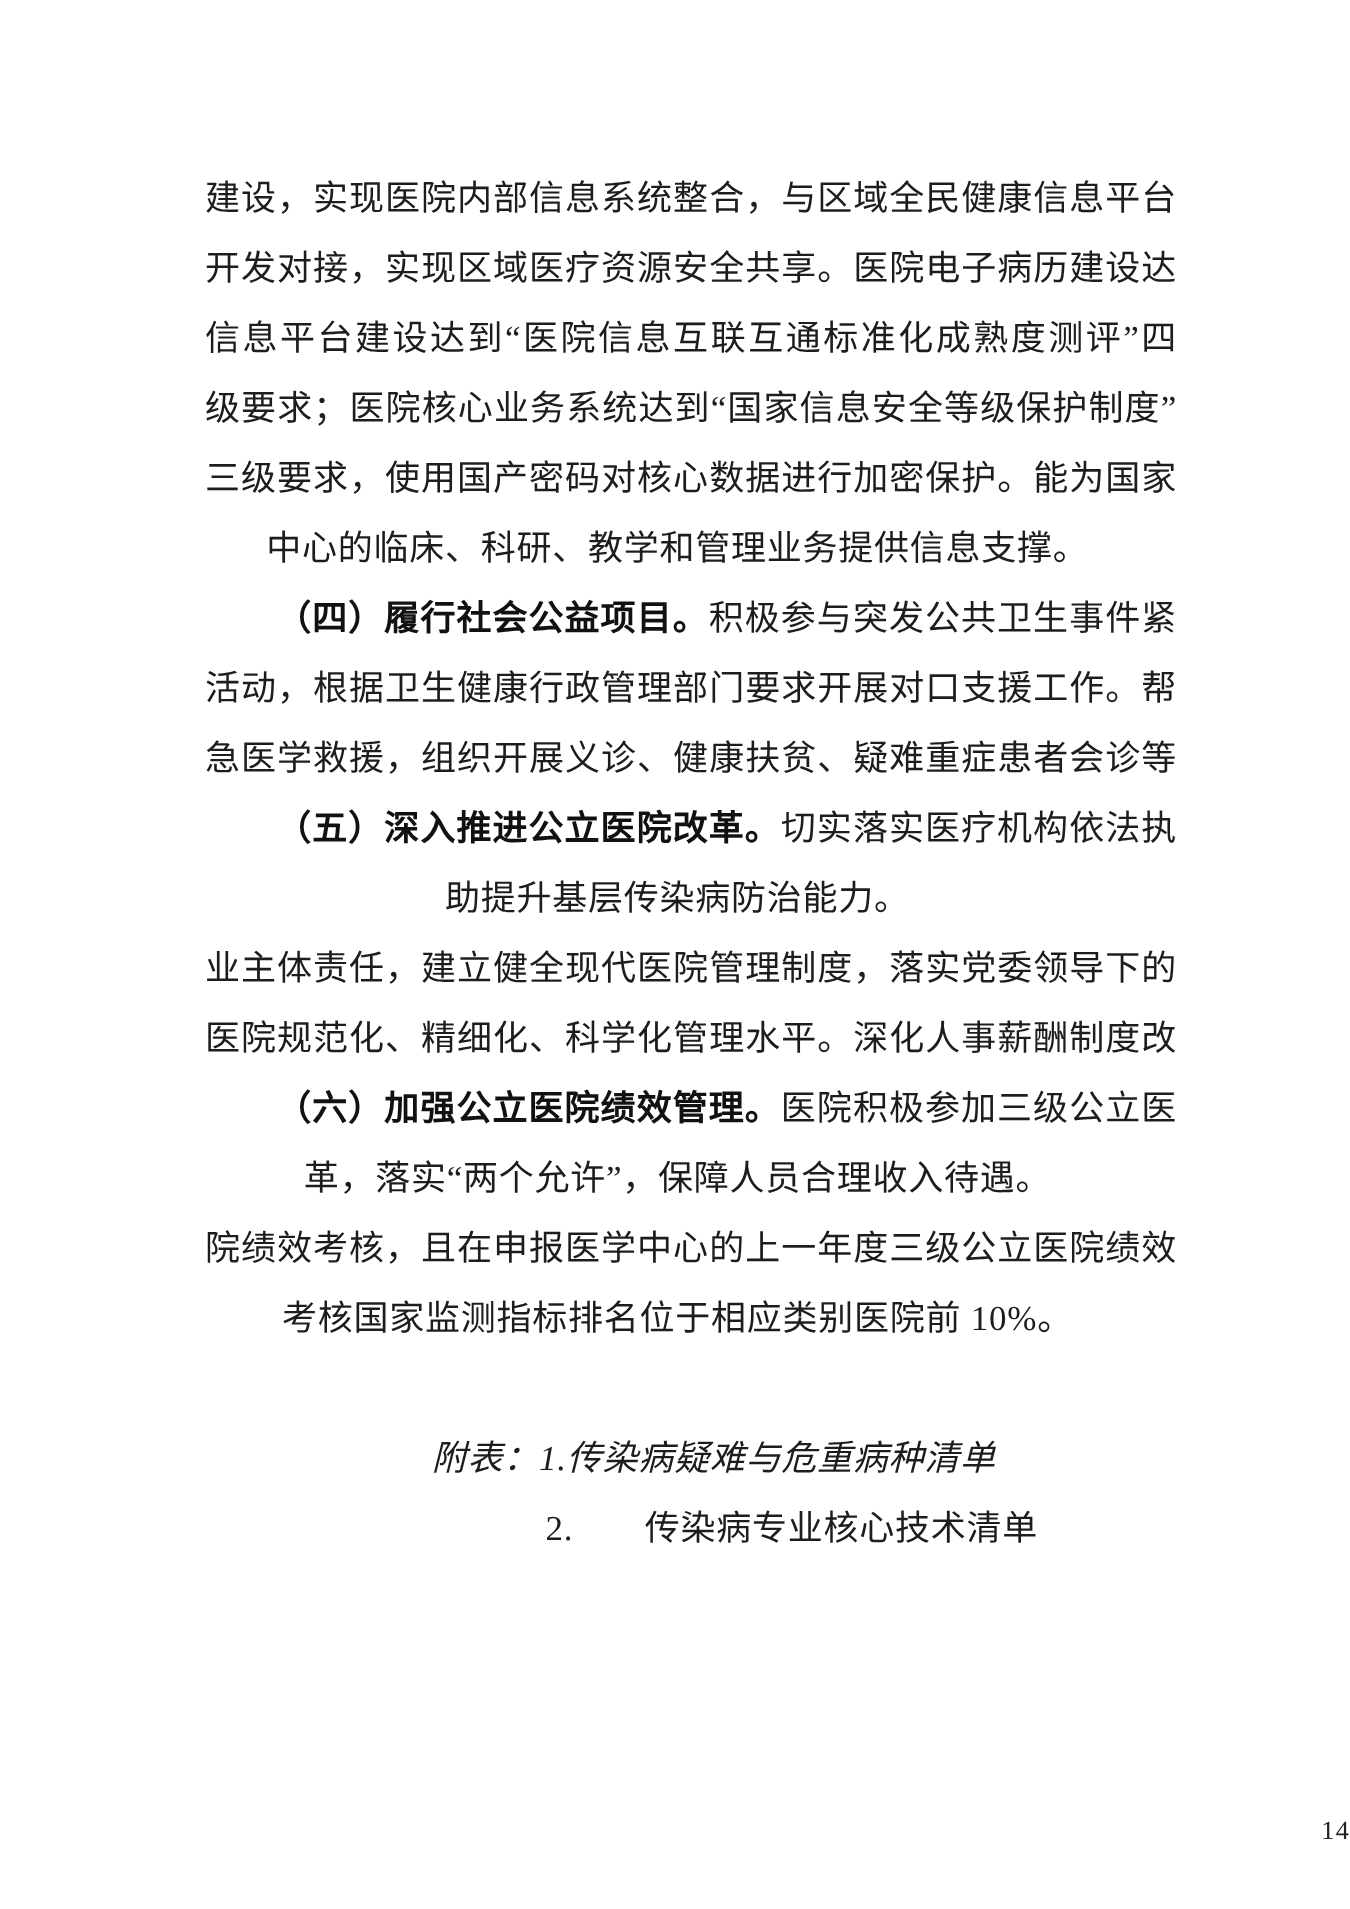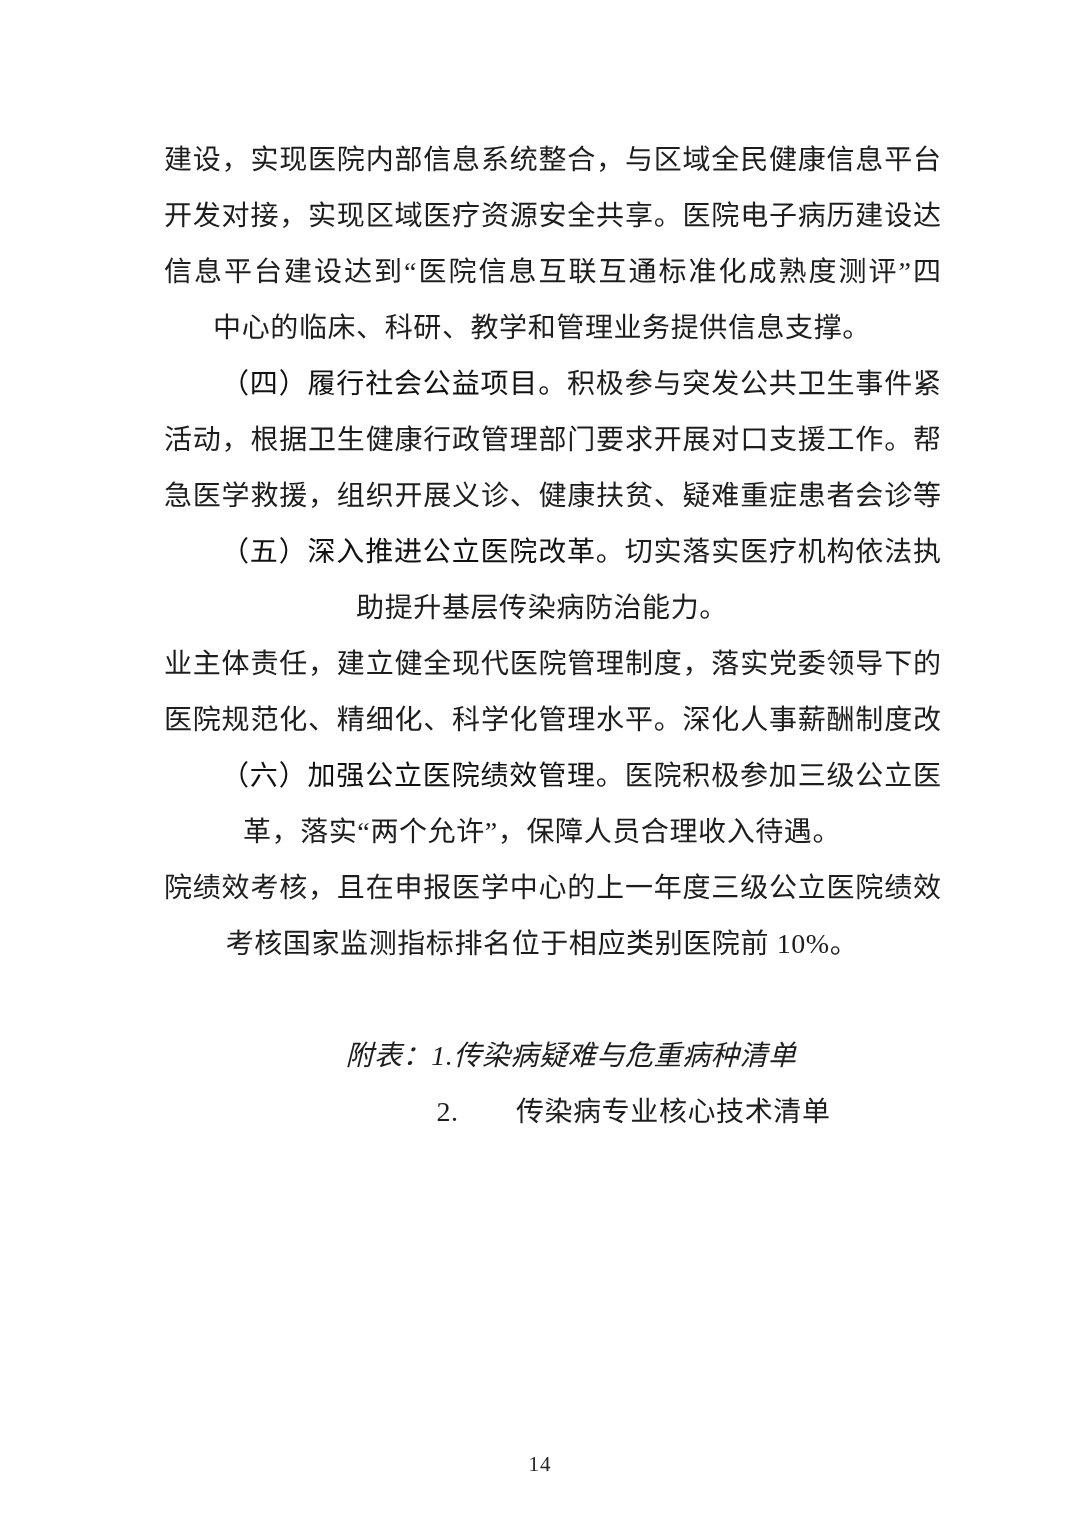--- a/index.html
+++ b/index.html
@@ -30,41 +30,43 @@
     margin-left: 21px;
   }
   
   .end {
     text-align: center;
     letter-spacing: 0.6px;
   }
   .ind { text-indent: 57px; }   
   .app1 { text-indent: 58px; font-style: italic; }
   .app2 { text-indent: 183px; }
-  b.lead { font-weight: 400; color: #111; }
+  b.lead { font-weight: 700; color: #111; }
   .blank {  }
   .footer {
     position: absolute;
     top: 1452px;
     left: 0;
     width: 100%;
-    text-align: center;
+    text-align: right;
     font-size: 21px;
     letter-spacing: 1px;
     color: #222;
   }
 </style>
 </head>
 <body>
 
 <main class="content">
 
   <div class="line j"><span>建设，实现医院内部信息系统整合，与区域全民健康信息平台</span></div>
   <div class="line j"><span>开发对接，实现区域医疗资源安全共享。医院电子病历建设达</span></div>
   <div class="line j"><span>信息平台建设达到“医院信息互联互通标准化成熟度测评”四</span></div>
+  <div class="line j"><span>级要求；医院核心业务系统达到“国家信息安全等级保护制度”</span></div>
+  <div class="line j"><span>三级要求，使用国产密码对核心数据进行加密保护。能为国家</span></div>
   <div class="line end"><span>中心的临床、科研、教学和管理业务提供信息支撑。</span></div>
 
   <div class="line j ind"><b class="lead">（四）履行社会公益项目。</b><span>积极参与突发公共卫生事件紧</span></div>
   <div class="line j"><span>活动，根据卫生健康行政管理部门要求开展对口支援工作。帮</span></div>
   <div class="line j"><span>急医学救援，组织开展义诊、健康扶贫、疑难重症患者会诊等</span></div>
   <div class="line j ind"><b class="lead">（五）深入推进公立医院改革。</b><span>切实落实医疗机构依法执</span></div>
 
   <div class="line end"><span>助提升基层传染病防治能力。</span></div>
   <div class="line j"><span>业主体责任，建立健全现代医院管理制度，落实党委领导下的</span></div>
   <div class="line j"><span>医院规范化、精细化、科学化管理水平。深化人事薪酬制度改</span></div>

